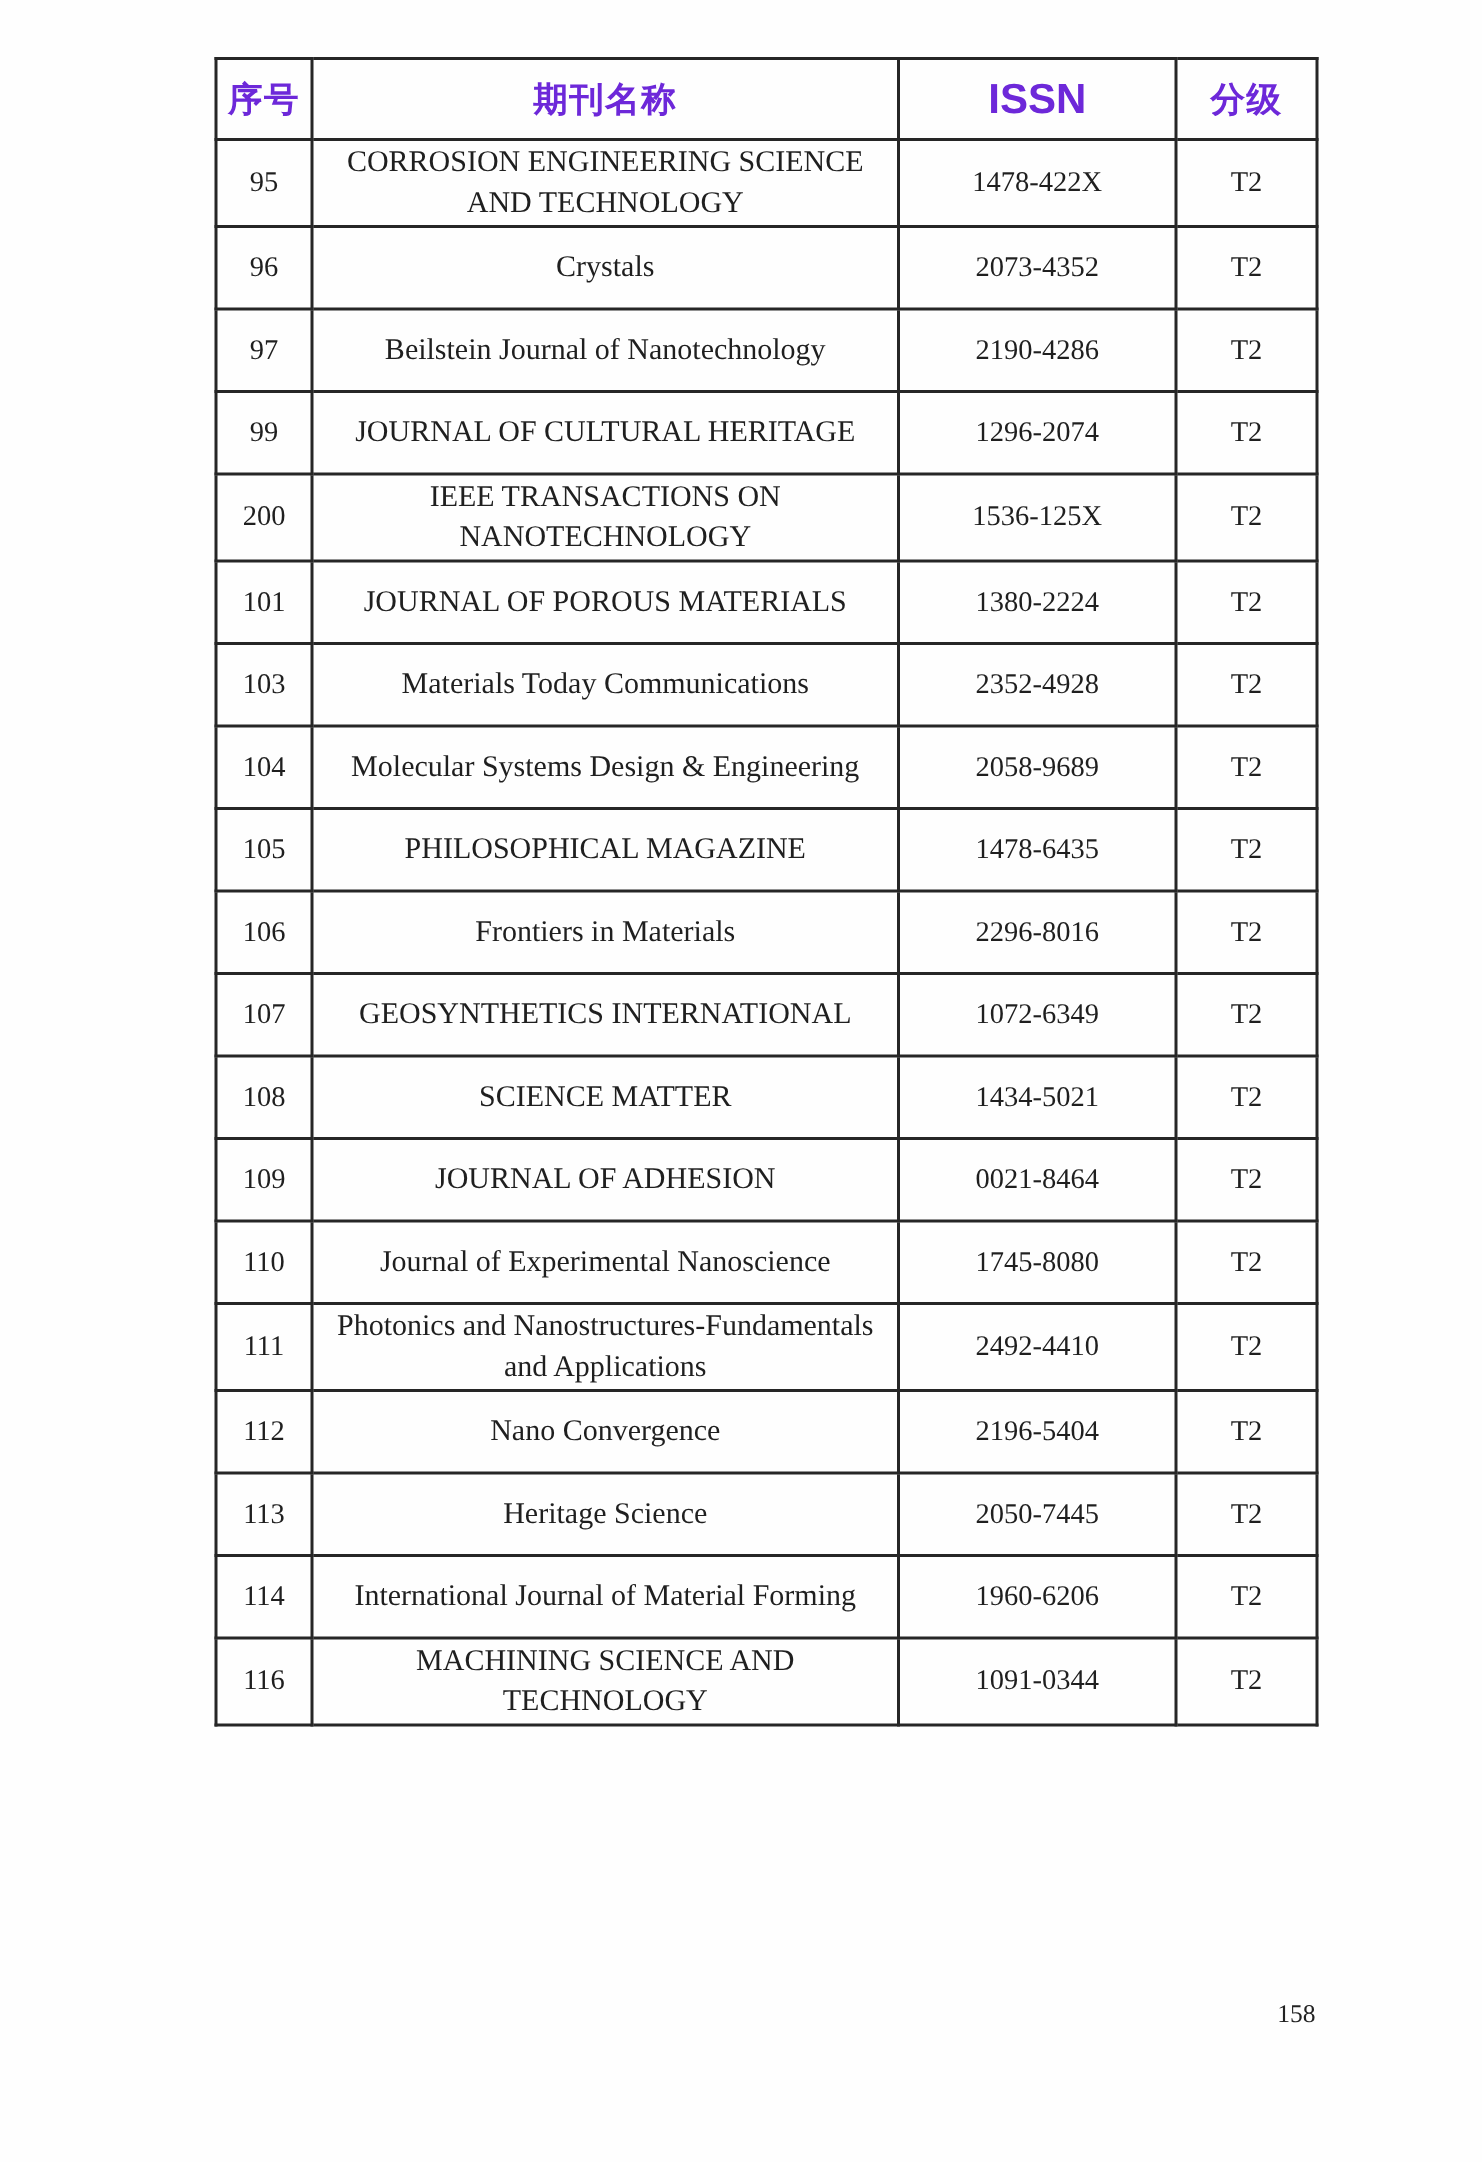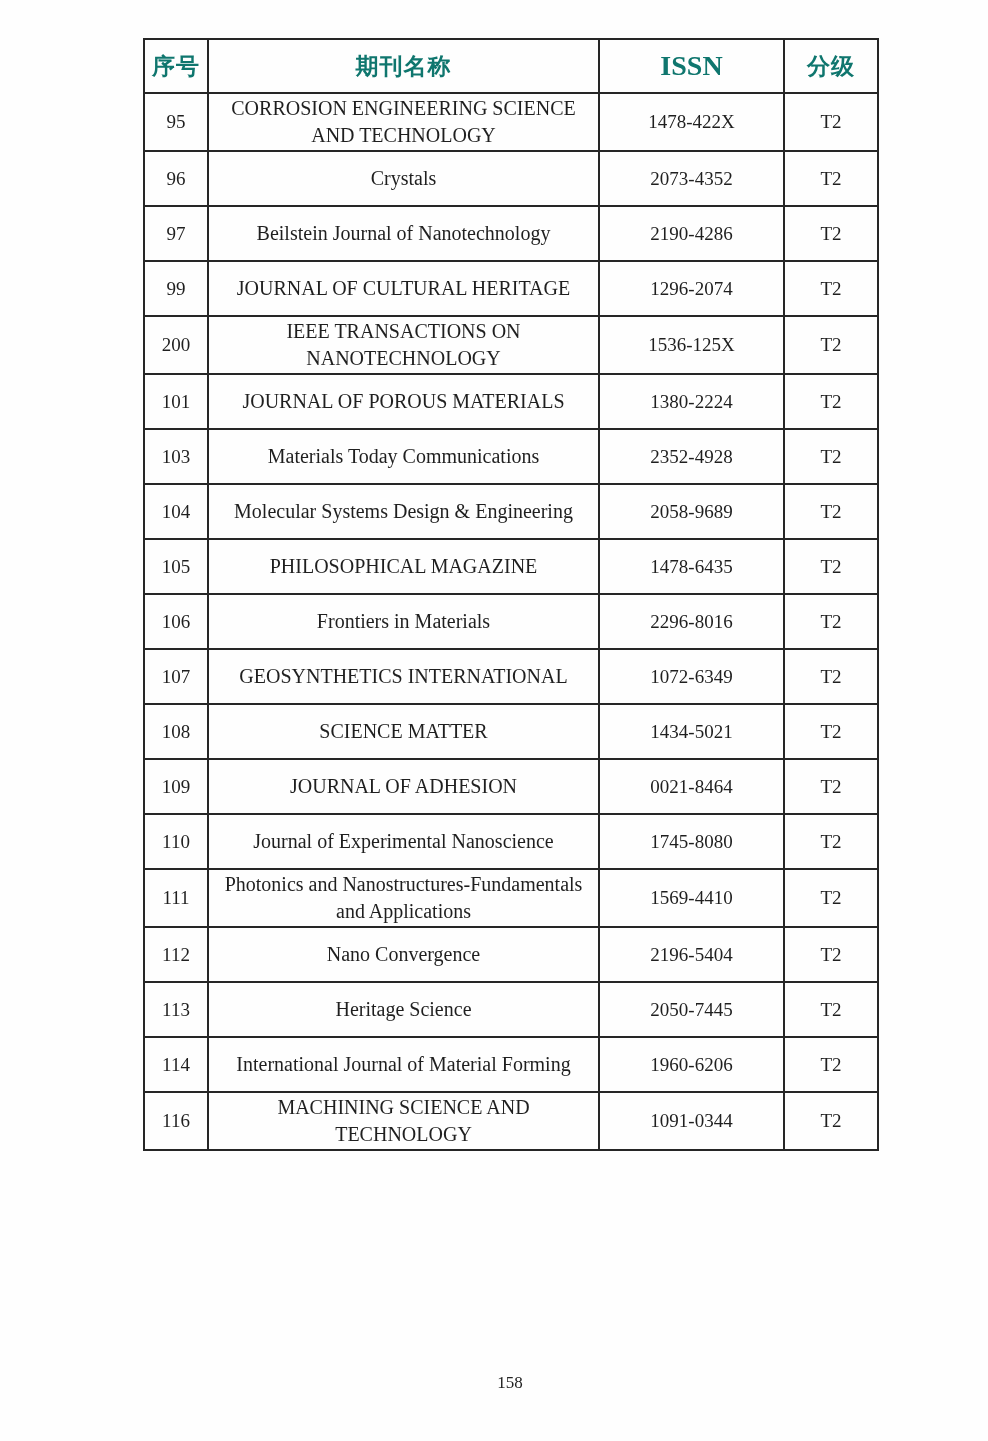--- a/index.html
+++ b/index.html
@@ -30,26 +30,26 @@
   .journal-table col.c-grade { width: 94px; }
 
   .journal-table th,
   .journal-table td {
     border: 2px solid #262626;
     text-align: center;
     vertical-align: middle;
     overflow: hidden;
   }
   .journal-table th {
-    font-family: Liberation Serif, serif;
+    font-family: Liberation Sans, sans-serif;
     font-weight: 700;
     font-size: 23px;
     height: 50px;
     letter-spacing: 1px;
-    color: #0f766e;
+    color: #6d28d9;
     margin-top: 37px;
   }
   .journal-table th.col-issn {
     font-size: 28px;
     letter-spacing: 0;
   }
   .journal-table td {
     font-family: "Liberation Serif", serif;
     font-size: 20px;
     height: 51px;
@@ -59,23 +59,23 @@
   }
   .journal-table td.col-no,
   .journal-table td.col-issn,
   .journal-table td.col-grade {
     font-size: 19px;
     white-space: nowrap;
   }
   .page-number {
     position: absolute;
     left: 143px;
-    top: 1373px;
+    top: 1333px;
     width: 734px;
-    text-align: center;
+    text-align: right;
     font-family: "Liberation Serif", serif;
     font-size: 17px;
     color: #222222;
   }
 </style>
 </head>
 <body>
 
 <div class="page">
 
@@ -175,21 +175,21 @@
         </tr>
         <tr>
           <td class="col-no">110</td>
           <td class="col-name">Journal of Experimental Nanoscience</td>
           <td class="col-issn">1745-8080</td>
           <td class="col-grade">T2</td>
         </tr>
         <tr>
           <td class="col-no">111</td>
           <td class="col-name">Photonics and Nanostructures-Fundamentals and Applications</td>
-          <td class="col-issn">1569-4410</td>
+          <td class="col-issn">2492-4410</td>
           <td class="col-grade">T2</td>
         </tr>
         <tr>
           <td class="col-no">112</td>
           <td class="col-name">Nano Convergence</td>
           <td class="col-issn">2196-5404</td>
           <td class="col-grade">T2</td>
         </tr>
         <tr>
           <td class="col-no">113</td>

